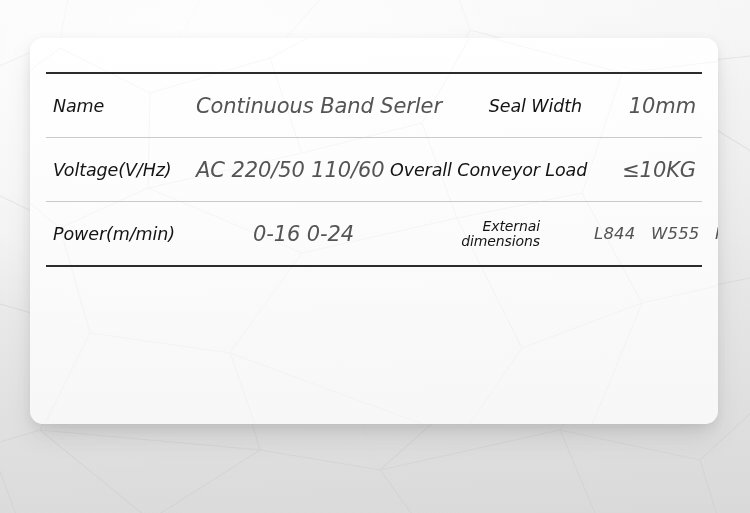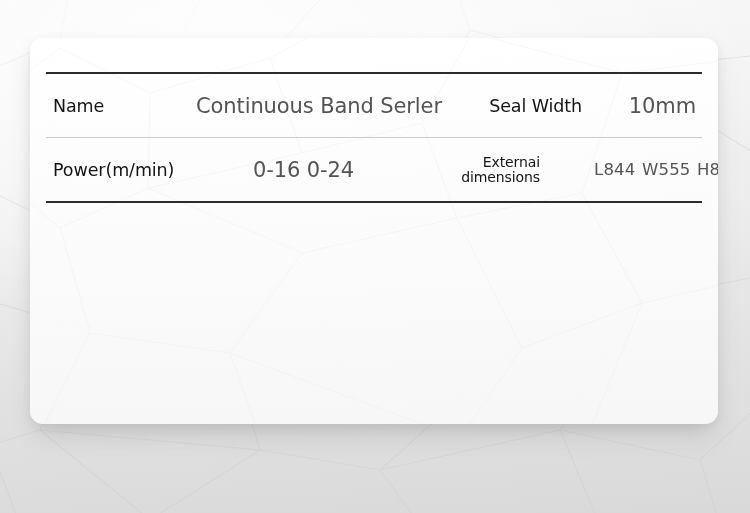--- a/index.html
+++ b/index.html
@@ -79,20 +79,21 @@
     white-space: nowrap;
   }
   #spec-table tr {
     border-bottom: 1px solid #c9c9c9;
   }
   #spec-table tr:last-child {
     border-bottom: 2px solid #2c2c2c;
   }
   #spec-table {
     border-top: 2px solid #2c2c2c;
+    font-style: italic;
   }
 
   col.c-label-l { width: 150px; }
   col.c-value-l { width: 178px; }
   col.c-label-r { width: 208px; }
   col.c-value-r { width: 120px; }
 
   .lbl {
     color: #141414;
     font-size: 17.5px;
@@ -120,21 +121,21 @@
     font-size: 14px;
     white-space: normal;
     max-width: 150px;
   }
   .lbl-stack .l1, .lbl-stack .l2 { display: block; }
 
   .val-dims {
     font-size: 16.5px;
     letter-spacing: 0.2px;
   }
-  .val-dims .seg { margin-left: 1px; }
+  .val-dims .seg { margin-left: 10px; }
   .val-dims .seg:first-child { margin-left: 12px; }
 </style>
 </head>
 <body>
 
 <div id="page-bg">
   <svg viewBox="0 0 750 513" preserveAspectRatio="none">
     <g fill="none" stroke="#dcdcdc" stroke-width="1.1" opacity="0.95">
       <path d="M-10,70 L60,40 L150,92 L148,185 L60,225 L-12,190 Z"></path>
       <path d="M150,92 L268,58 L330,-12"></path>
@@ -207,20 +208,26 @@
     </colgroup>
     <tbody>
       <tr>
         <td class="lbl">Name</td>
         <td class="val val-left">Continuous Band Serler</td>
         <td class="lbl lbl-right">Seal Width</td>
         <td class="val val-right">10mm</td>
       </tr>
 
 
+      <tr>
+        <td class="lbl">Voltage(V/Hz)</td>
+        <td class="val val-left">AC 220/50 110/60</td>
+        <td class="lbl lbl-right">Overall Conveyor Load</td>
+        <td class="val val-right">≤10KG</td>
+      </tr>
 
 
       <tr>
         <td class="lbl">Power(m/min)</td>
         <td class="val val-left">0-16 0-24</td>
         <td class="lbl lbl-right">
           <span class="lbl-stack">
             <span class="l1">Externai</span>
             <span class="l2">dimensions</span>
           </span>

